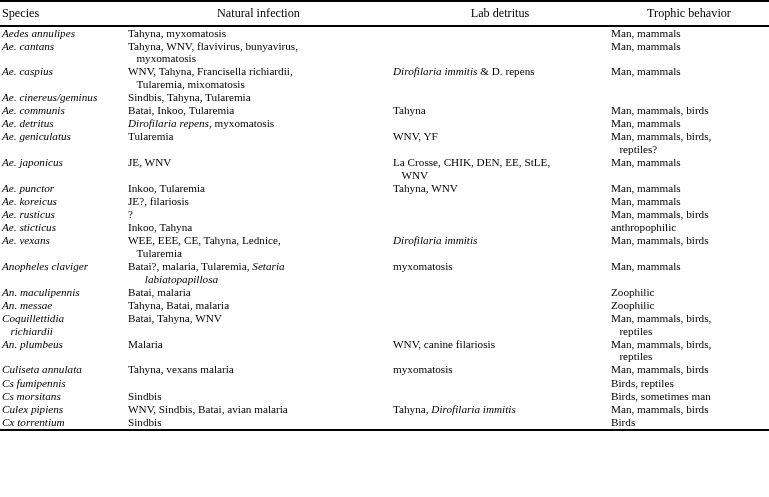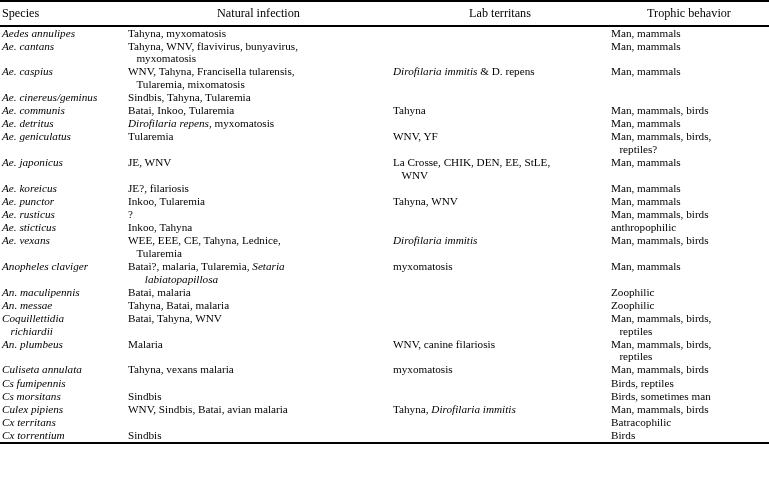--- a/index.html
+++ b/index.html
@@ -89,41 +89,41 @@
     <thead>
       <tr class="rule-top">
         <th></th>
         <th></th>
         <th></th>
         <th></th>
       </tr>
       <tr class="head-labels">
         <th class="h-species">Species</th>
         <th>Natural infection</th>
-        <th>Lab territans</th>
+        <th>Lab detritus</th>
         <th>Trophic behavior</th>
       </tr>
     </thead>
     <tbody id="tbody">
         <tr>
           <td class="c1"><span class="it">Aedes annulipes</span></td>
           <td class="c2">Tahyna, myxomatosis</td>
           <td class="c3"></td>
           <td class="c4">Man, mammals</td>
         </tr>
         <tr>
           <td class="c1"><span class="it">Ae. cantans</span><span class="gap"></span></td>
           <td class="c2">Tahyna, WNV, flavivirus, bunyavirus,
    myxomatosis</td>
           <td class="c3"></td>
           <td class="c4">Man, mammals</td>
         </tr>
         <tr>
           <td class="c1"><span class="it">Ae. caspius</span><span class="gap"></span></td>
-          <td class="c2">WNV, Tahyna, Francisella tularensis,
+          <td class="c2">WNV, Tahyna, Francisella richiardii,
    Tularemia, mixomatosis</td>
           <td class="c3"><span class="it">Dirofilaria immitis</span> &amp; D. repens</td>
           <td class="c4">Man, mammals</td>
         </tr>
         <tr>
           <td class="c1"><span class="it">Ae. cinereus/geminus</span></td>
           <td class="c2">Sindbis, Tahyna, Tularemia</td>
           <td class="c3"></td>
           <td class="c4"></td>
         </tr>
@@ -147,29 +147,29 @@
    reptiles?</td>
         </tr>
         <tr>
           <td class="c1"><span class="it">Ae. japonicus</span><span class="gap"></span></td>
           <td class="c2">JE, WNV</td>
           <td class="c3">La Crosse, CHIK, DEN, EE, StLE,
    WNV</td>
           <td class="c4">Man, mammals</td>
         </tr>
         <tr>
-          <td class="c1"><span class="it">Ae. koreicus</span></td>
-          <td class="c2">JE?, filariosis</td>
-          <td class="c3"></td>
-          <td class="c4">Man, mammals</td>
-        </tr>
-        <tr>
           <td class="c1"><span class="it">Ae. punctor</span></td>
           <td class="c2">Inkoo, Tularemia</td>
           <td class="c3">Tahyna, WNV</td>
+          <td class="c4">Man, mammals</td>
+        </tr>
+        <tr>
+          <td class="c1"><span class="it">Ae. koreicus</span></td>
+          <td class="c2">JE?, filariosis</td>
+          <td class="c3"></td>
           <td class="c4">Man, mammals</td>
         </tr>
         <tr>
           <td class="c1"><span class="it">Ae. rusticus</span></td>
           <td class="c2">?</td>
           <td class="c3"></td>
           <td class="c4">Man, mammals, birds</td>
         </tr>
         <tr>
           <td class="c1"><span class="it">Ae. sticticus</span></td>
@@ -236,26 +236,20 @@
           <td class="c3"></td>
           <td class="c4">Birds, sometimes man</td>
         </tr>
         <tr>
           <td class="c1"><span class="it">Culex pipiens</span></td>
           <td class="c2">WNV, Sindbis, Batai, avian malaria</td>
           <td class="c3">Tahyna, <span class="it">Dirofilaria immitis</span></td>
           <td class="c4">Man, mammals, birds</td>
         </tr>
         <tr>
-          <td class="c1"><span class="it">Cx territans</span></td>
-          <td class="c2"></td>
-          <td class="c3"></td>
-          <td class="c4">Batracophilic</td>
-        </tr>
-        <tr>
           <td class="c1"><span class="it">Cx torrentium</span></td>
           <td class="c2">Sindbis</td>
           <td class="c3"></td>
           <td class="c4">Birds</td>
         </tr>
       </tbody>
   </table>
 
 </div>
 

